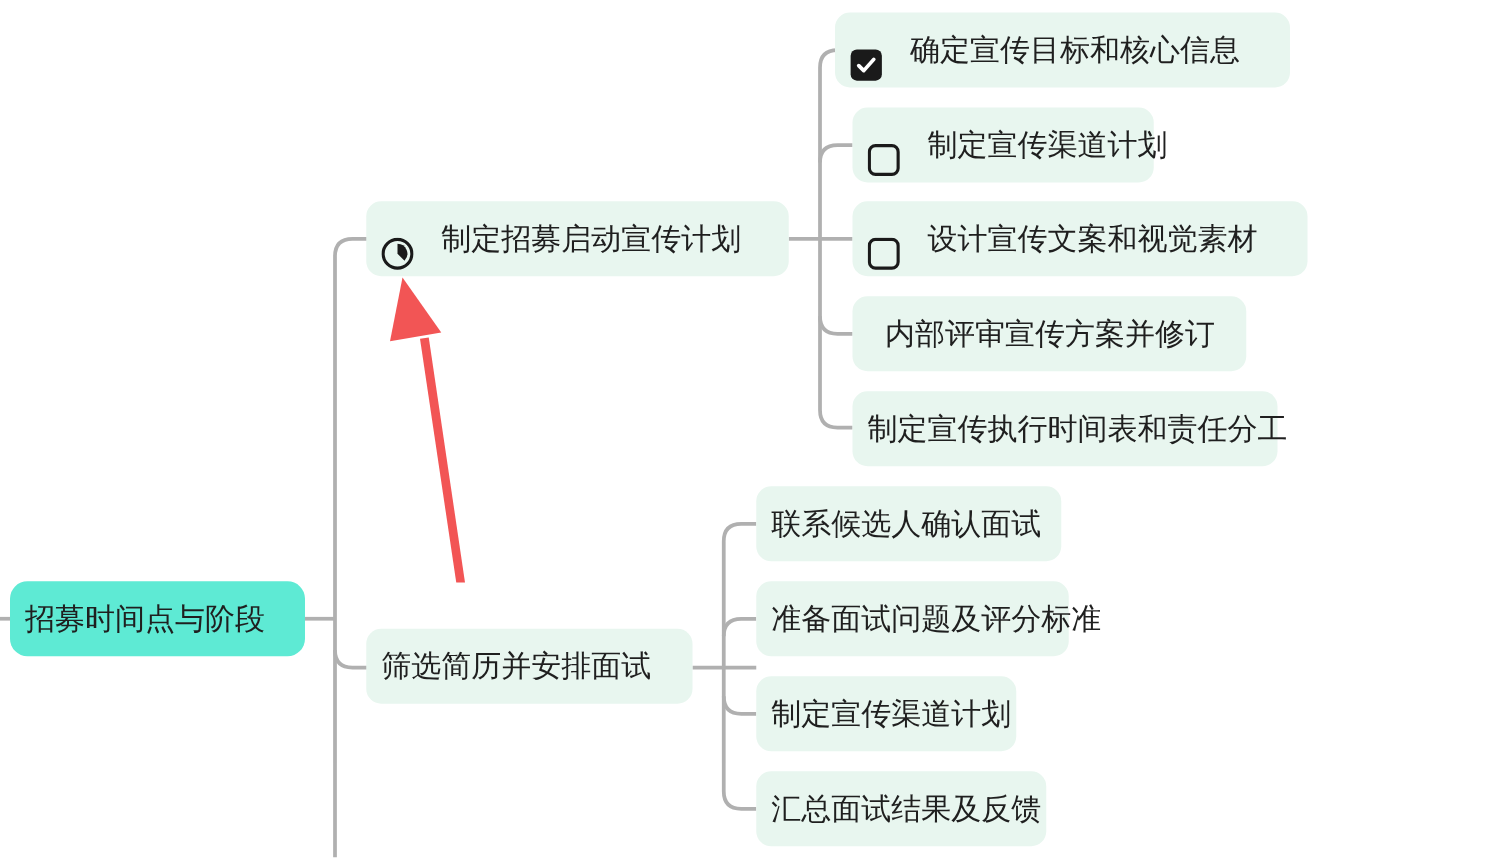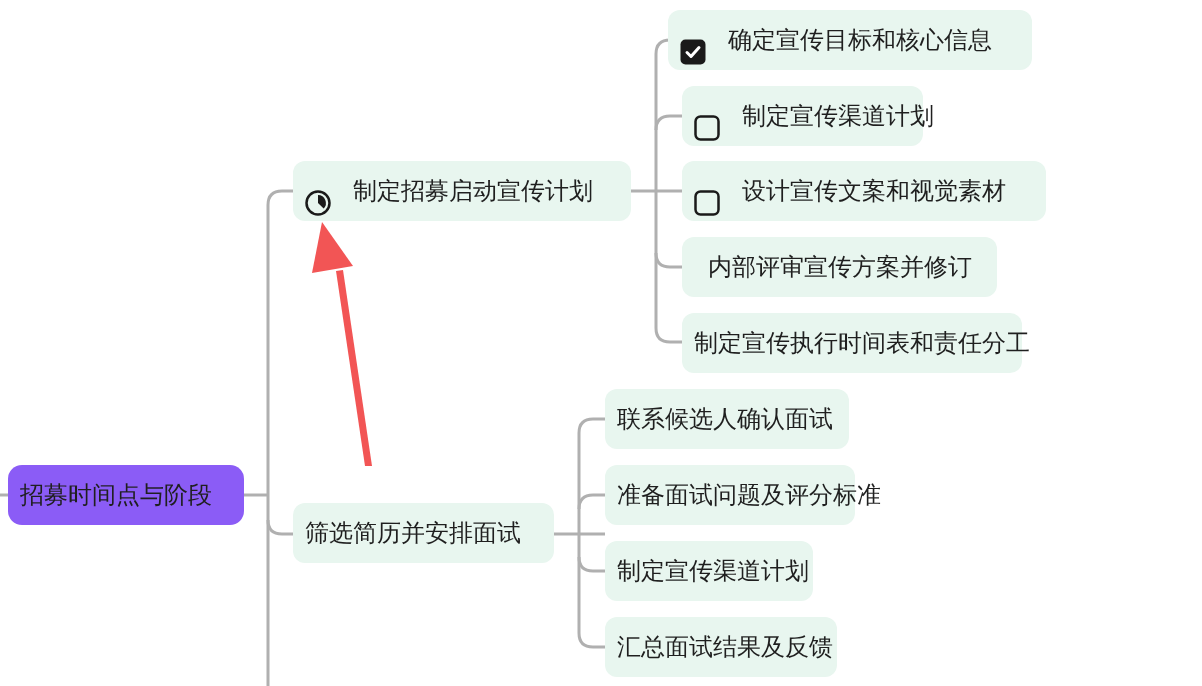--- a/index.html
+++ b/index.html
@@ -3,21 +3,21 @@
   <meta charset="utf-8">
   <style>
     html, body { margin: 0; padding: 0; background: #ffffff; }
     body { width: 1202px; height: 686px; position: relative; overflow: hidden;
       font-family: "DejaVu Sans", "Liberation Sans", sans-serif; }
     #canvas { position: absolute; left: 0; top: 0; width: 1202px; height: 686px; }
     svg.lines { position: absolute; left: 0; top: 0; width: 1202px; height: 686px; }
     .node { position: absolute; box-sizing: border-box; border-radius: 12px;
       background: #e8f6ef; color: #1f1f1f; font-size: 24px; line-height: 60px;
       height: 60px; padding: 0 12px; white-space: nowrap; display: flex; align-items: center; }
-    .node.root { background: #8b5cf6; border-radius: 14px; height: 60px; }
+    .node.root { background: #5eead4; border-radius: 14px; height: 60px; }
     .icon { display: inline-block; width: 26px; height: 26px; margin-right: 22px; flex: 0 0 auto; }
     .txt { display: inline-block; }
   </style>
 </head>
 <body>
 
 <div id="canvas">
   <svg class="lines" viewBox="0 0 1202 686">
     <g fill="none" stroke="#b0b0b0" stroke-width="3">
 

